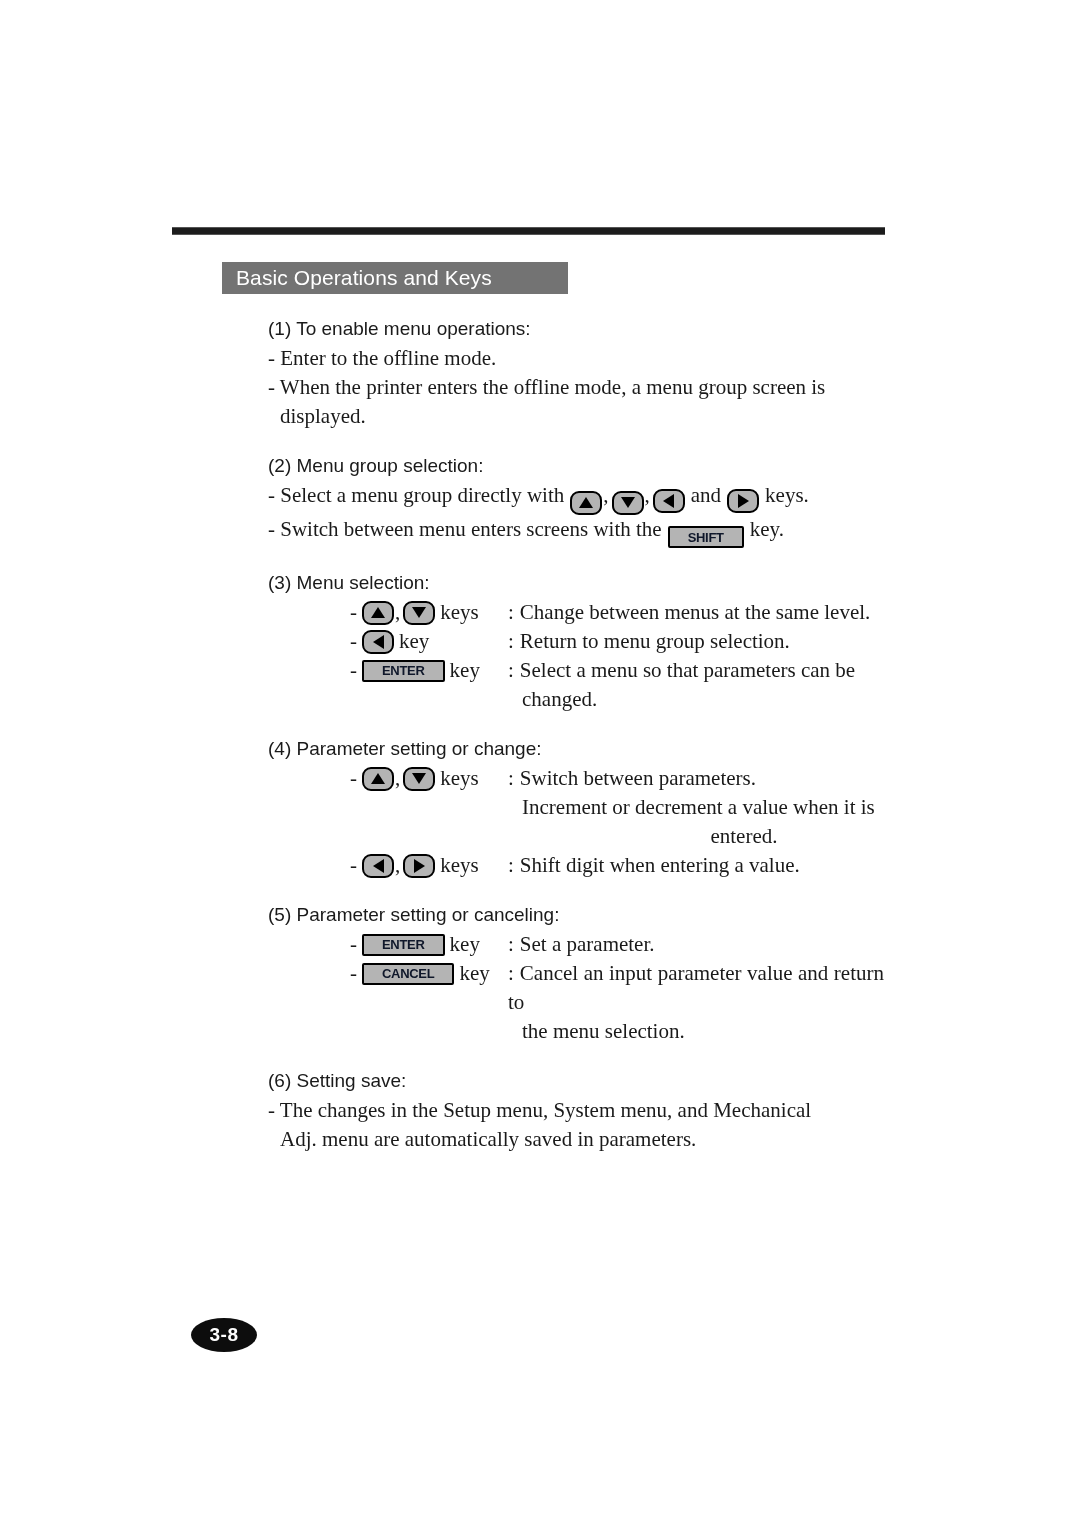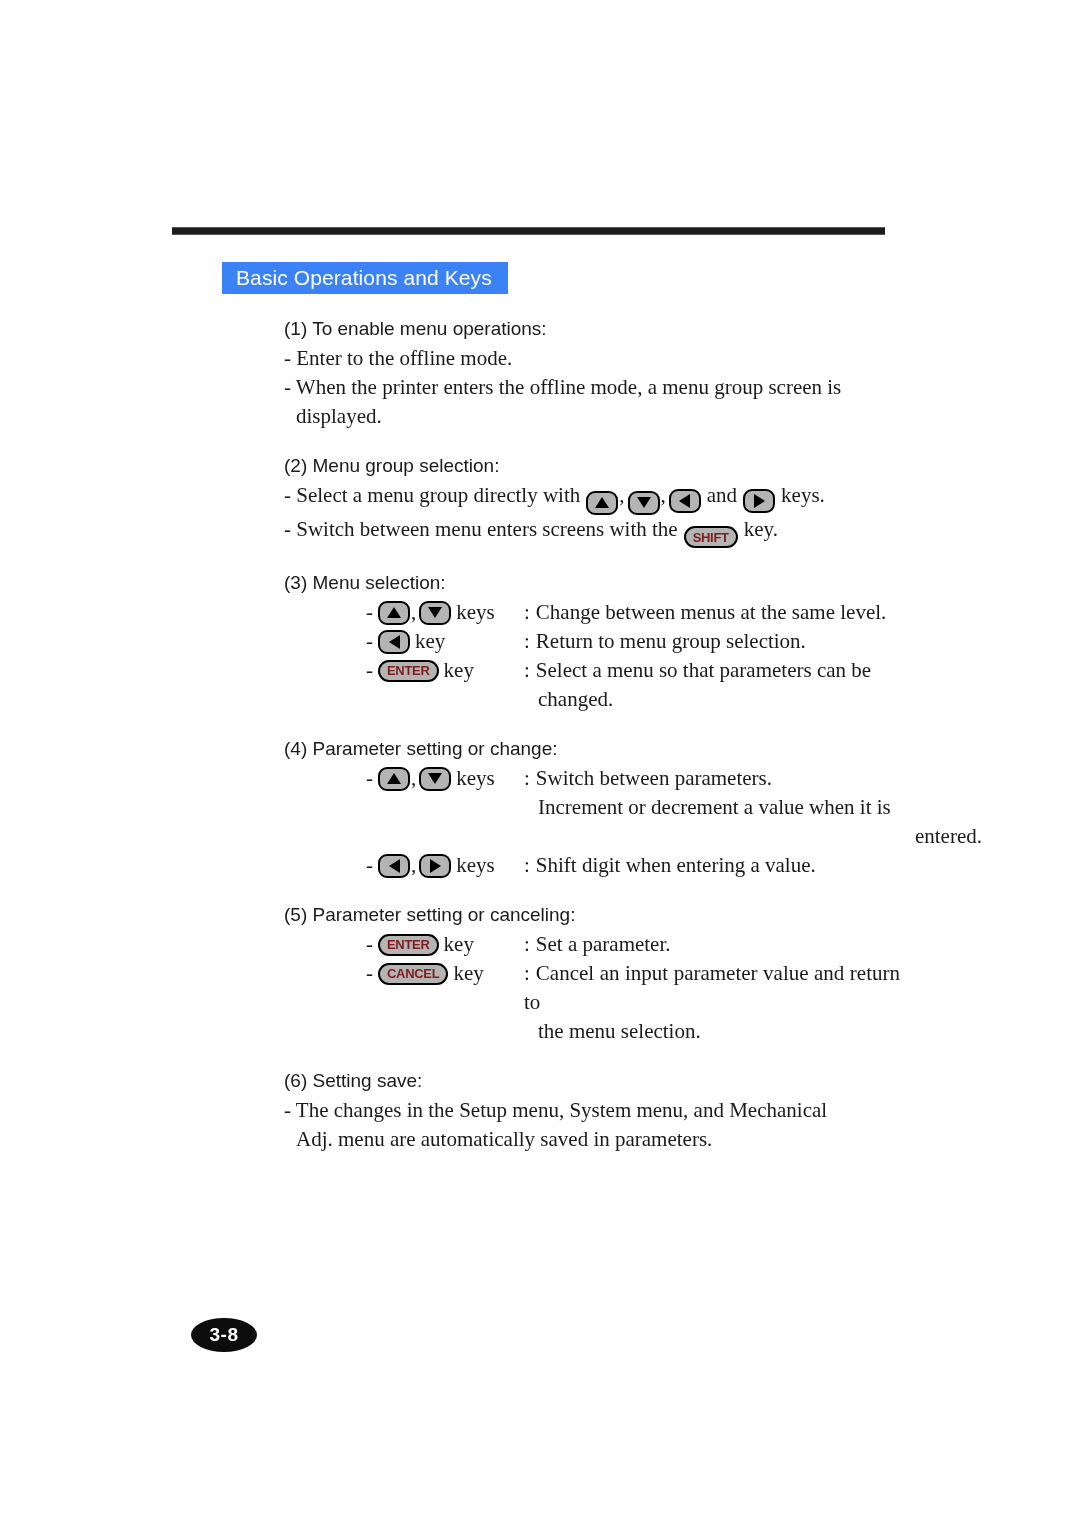--- a/index.html
+++ b/index.html
@@ -31,40 +31,40 @@
     background: #1c1c1c;
     border-top: 1px solid #555;
     border-bottom: 1px solid #555;
   }
 
   
   .title-box {
     position: absolute;
     left: 222px;
     top: 262px;
-    width: 286px;
+    width: 346px;
     height: 32px;
-    background: #3b82f6;
+    background: #737373;
     display: flex;
     align-items: center;
     padding-left: 14px;
     box-sizing: border-box;
   }
   .title-box .title-text {
     color: #ffffff;
     font-family: "Liberation Sans", "DejaVu Sans", sans-serif;
     font-size: 21px;
     letter-spacing: 0.1px;
     white-space: nowrap;
   }
 
   
   .content {
     position: absolute;
-    left: 284px;
+    left: 268px;
     top: 314px;
     width: 616px;
   }
 
   .block { margin-bottom: 0; }
 
   .sec-head {
     font-family: "Liberation Sans", "DejaVu Sans", sans-serif;
     font-size: 19px;
     color: #1a1a1a;
@@ -124,46 +124,46 @@
   .desc-cont {
     margin-left: 240px;
     font-size: 21px;
     line-height: 29px;
     padding-left: 14px;
     width: 458px;
     box-sizing: border-box;
     text-align: justify;
     text-justify: inter-word;
   }
-  .desc-cont.last { text-align: right; }
+  .desc-cont.last { text-align: center; }
 
   
   .keycap {
     display: inline-flex;
     align-items: center;
     justify-content: center;
     vertical-align: -6px;
     background: #b4b4b4;
     border: 2.5px solid #000000;
     box-sizing: border-box;
   }
   .keycap.arrow {
     width: 32px;
     height: 24px;
     border-radius: 9px;
   }
   .keycap.word {
     height: 22px;
-    border-radius: 11px;
-    padding: 0 7px;
+    border-radius: 2px;
+    padding: 0 18px;
     font-family: "Liberation Sans", "DejaVu Sans", sans-serif;
     font-weight: bold;
     font-size: 13px;
     letter-spacing: -0.3px;
-    color: #7f1d1d;
+    color: #0f172a;
     line-height: 1;
   }
 
   .tri {
     width: 0;
     height: 0;
     display: block;
   }
   .tri.up    { border-left: 7px solid transparent; border-right: 7px solid transparent; border-bottom: 11px solid #000; }
   .tri.down  { border-left: 7px solid transparent; border-right: 7px solid transparent; border-top: 11px solid #000; }

